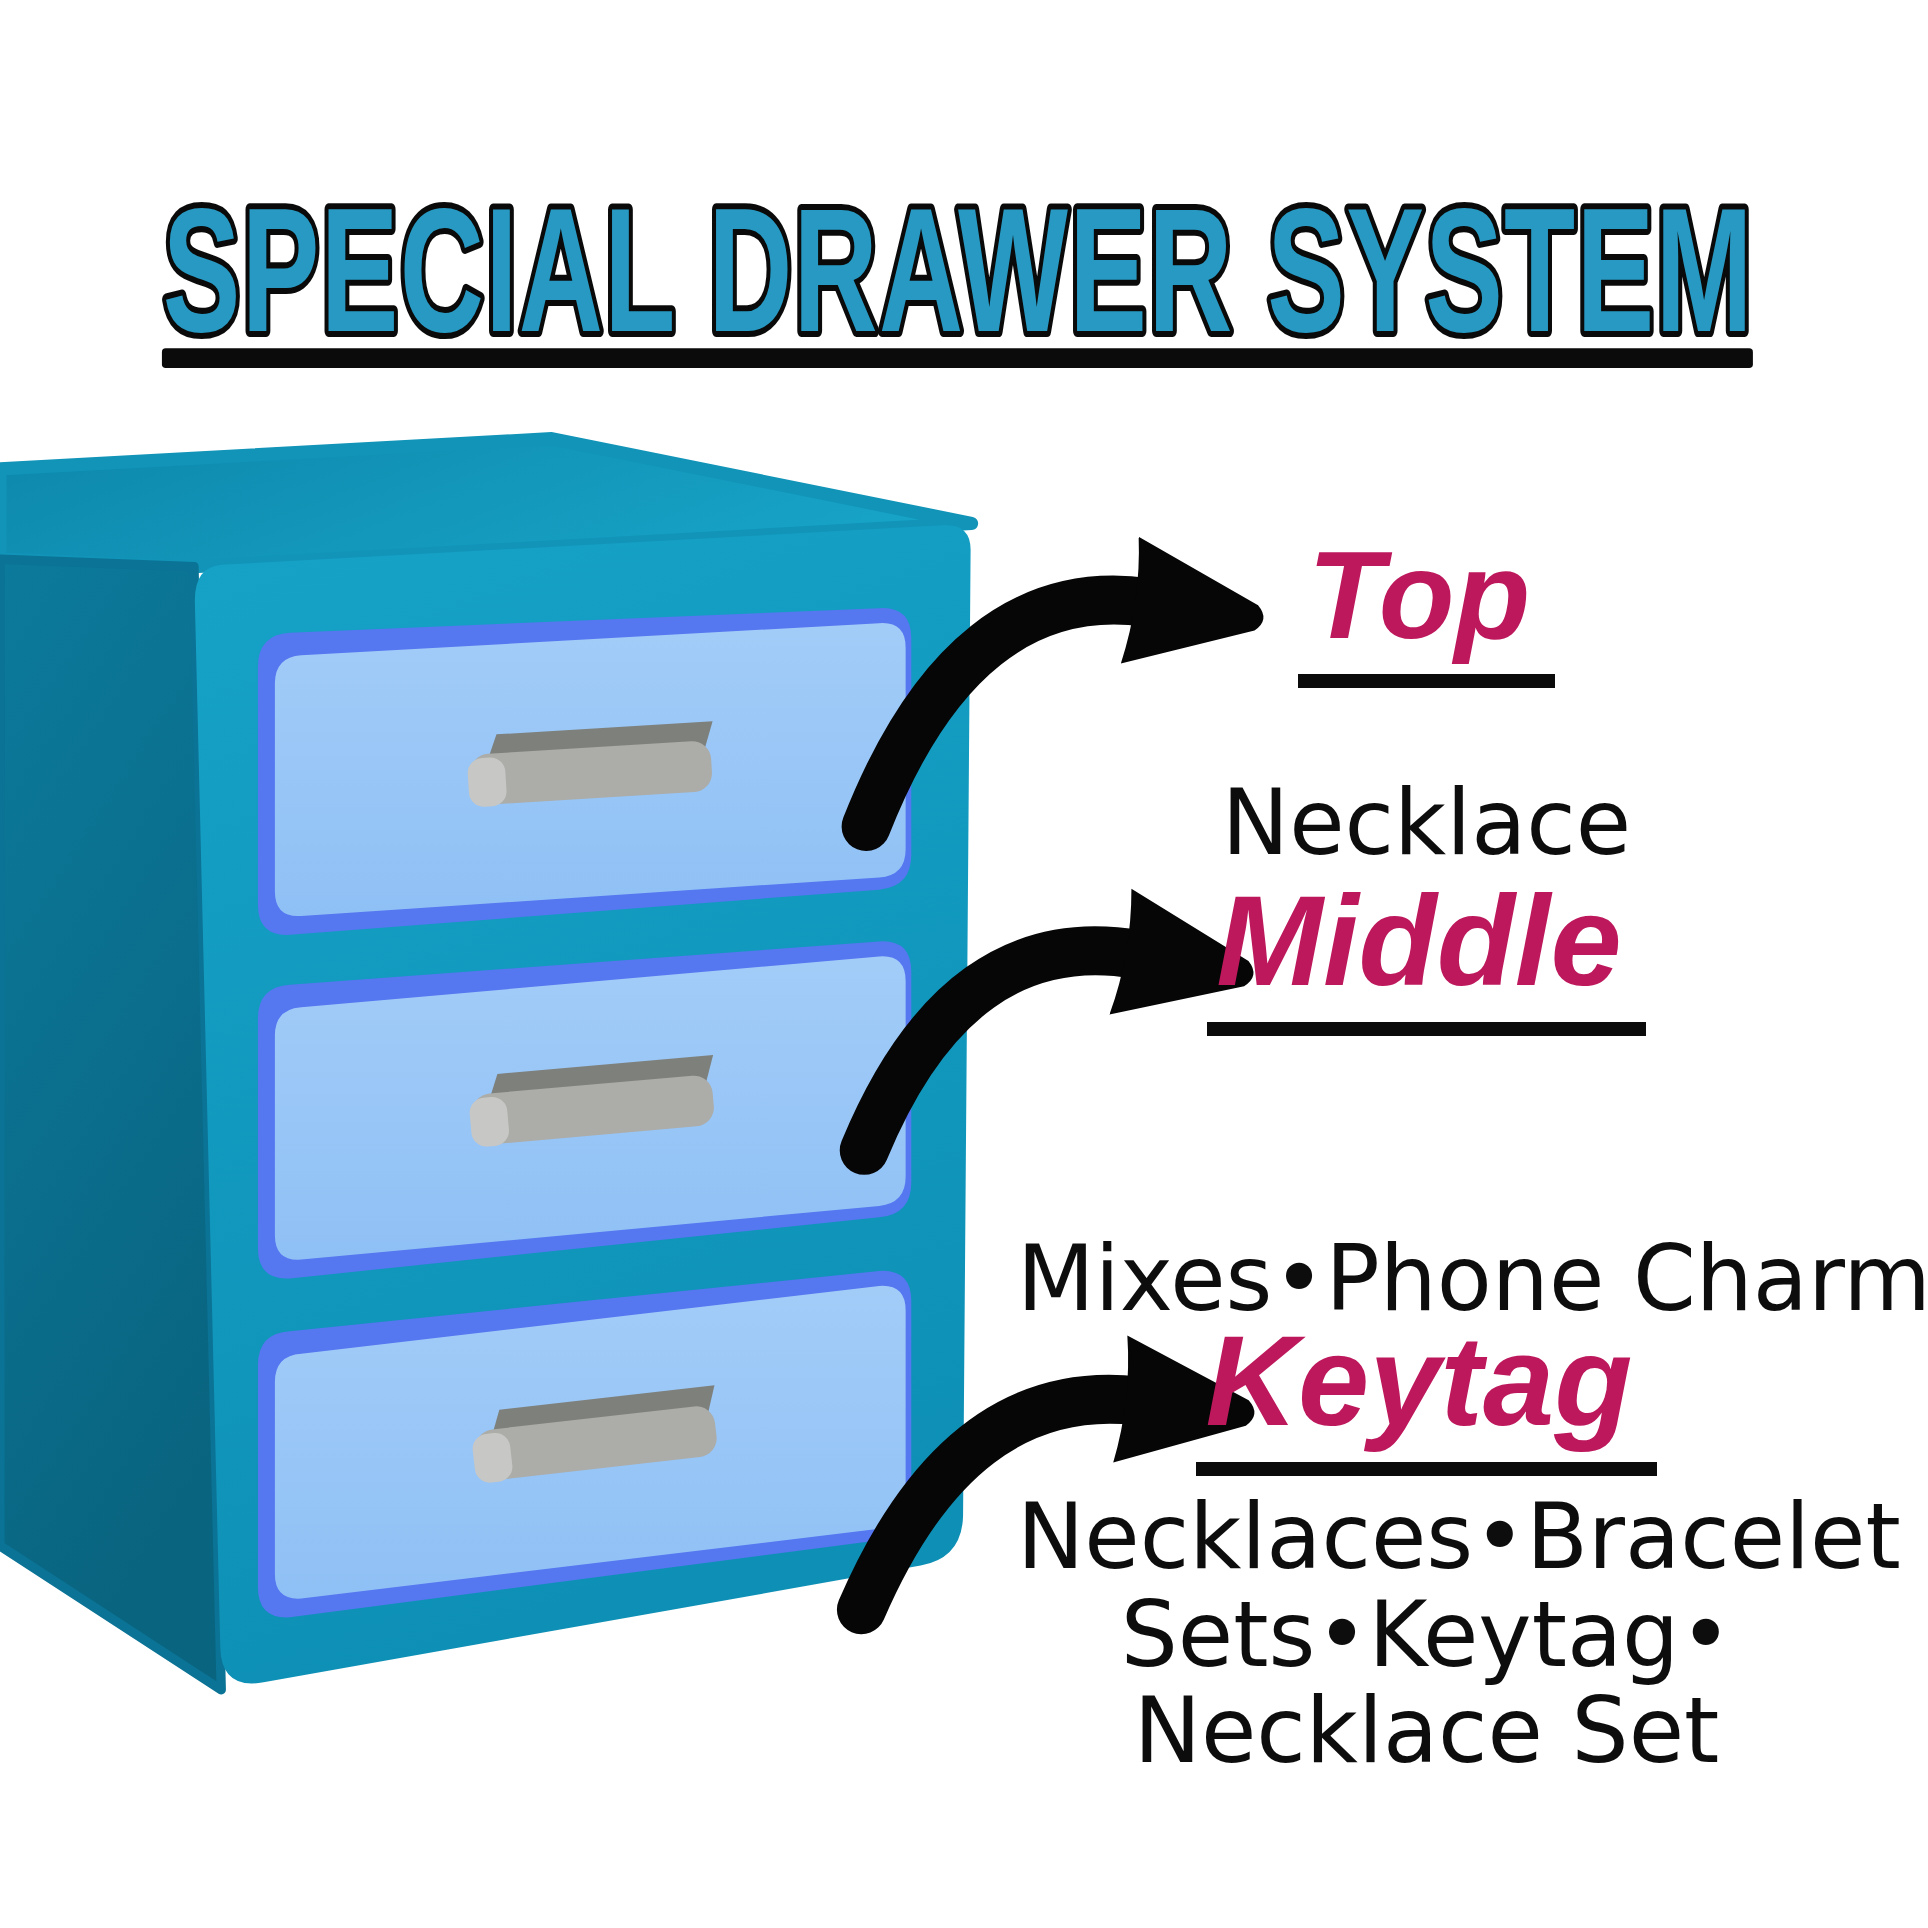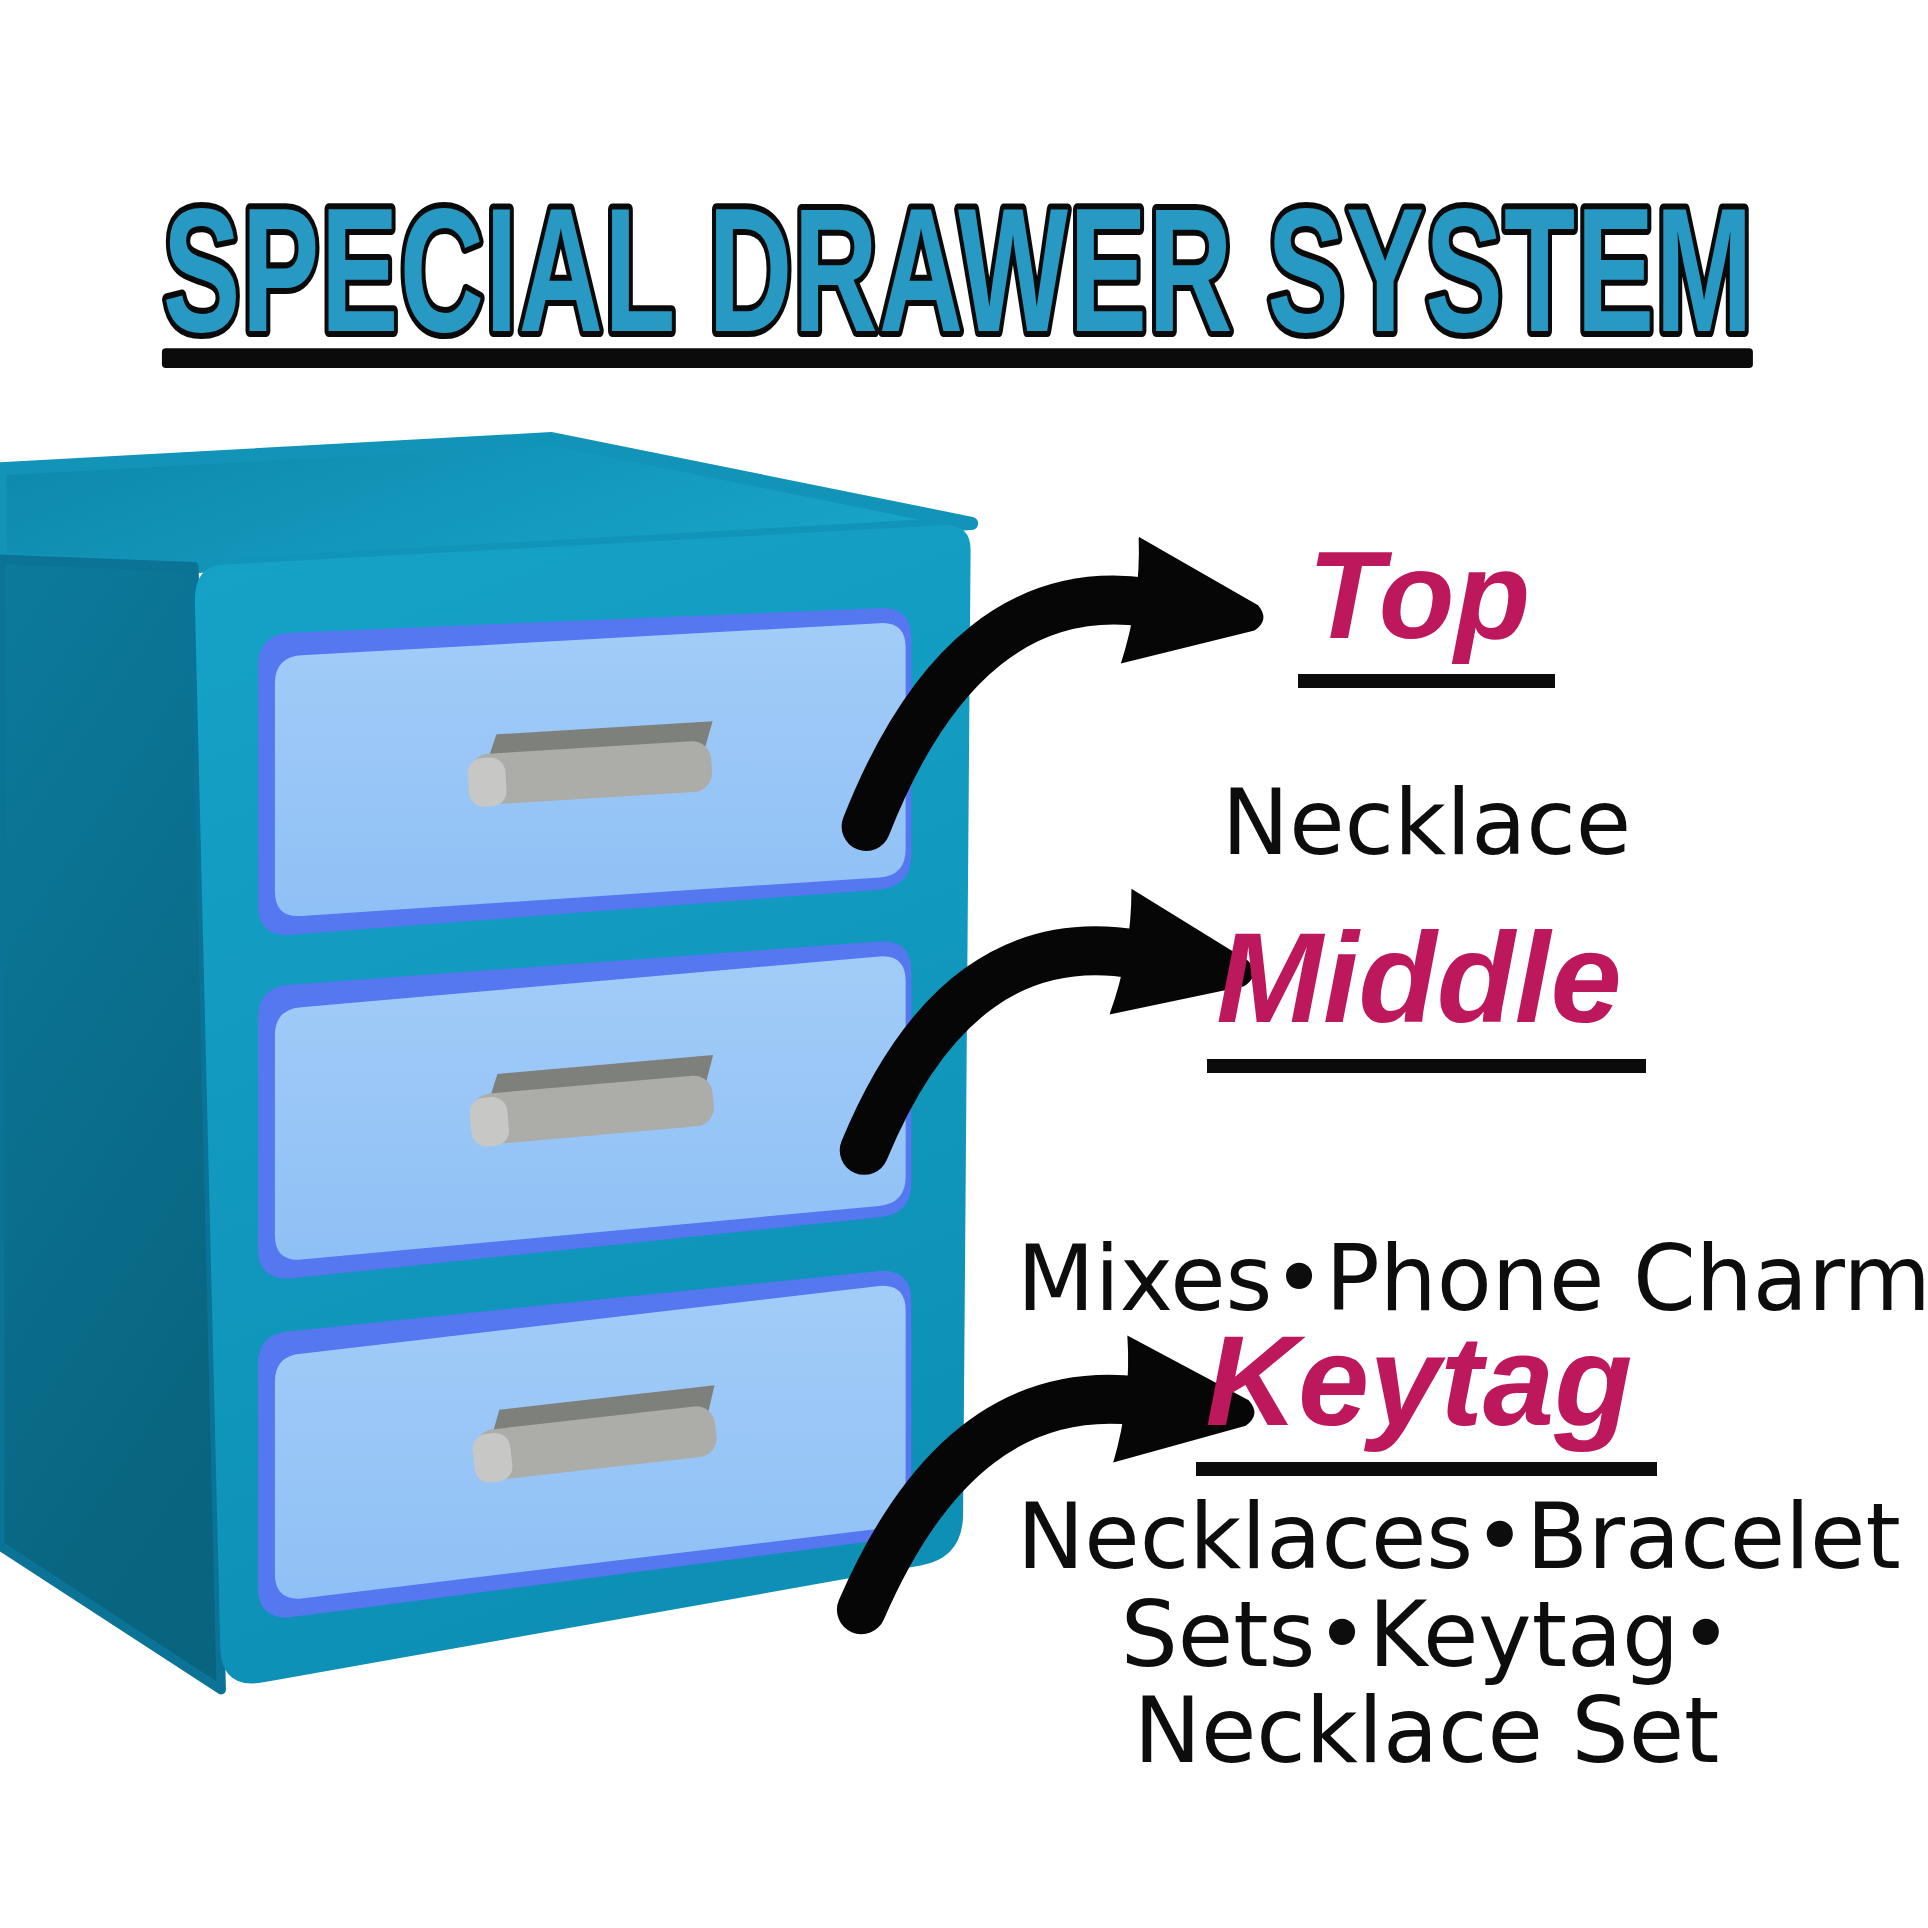--- a/index.html
+++ b/index.html
@@ -4,21 +4,21 @@
 <style>
   html,body{margin:0;padding:0;background:#ffffff;width:1928px;height:1928px;overflow:hidden;}
   .stage{position:relative;width:1924px;height:1928px;background:#fff;font-family:"Liberation Sans",sans-serif;}
   svg.scene{position:absolute;left:0;top:0;width:1928px;height:1928px;}
   .line{position:absolute;left:1017px;width:819px;text-align:center;color:#0d0d0d;
         font-family:"DejaVu Sans",sans-serif;font-size:90px;line-height:1.05;white-space:nowrap;}
   .heading{position:absolute;left:1017px;width:819px;text-align:center;color:#be185d;
         font-family:"Liberation Sans",sans-serif;font-weight:bold;font-style:italic;}
   .heading .u{display:inline-block;border-bottom:14px solid #0b0b0b;padding:0 24.5px 7.5px 9.4px;}
   .h-top{top:524px;font-size:124px;}
-  .h-mid{top:904px;font-size:128px;text-decoration:underline;}
+  .h-mid{top:867px;font-size:128px;text-decoration:underline;}
   .h-bot{top:1307px;font-size:128px;}
   .i-ringsets{top:670px;}
   .i-earrings{top:776px;}
   .i-bracelets{top:1111px;}
   .i-mixes{top:1232px;}
   .i-necklaces{top:1490px;}
   .i-setskeytag{top:1588px;}
   .i-necklaceset{top:1684px;}
 </style>
 </head>

